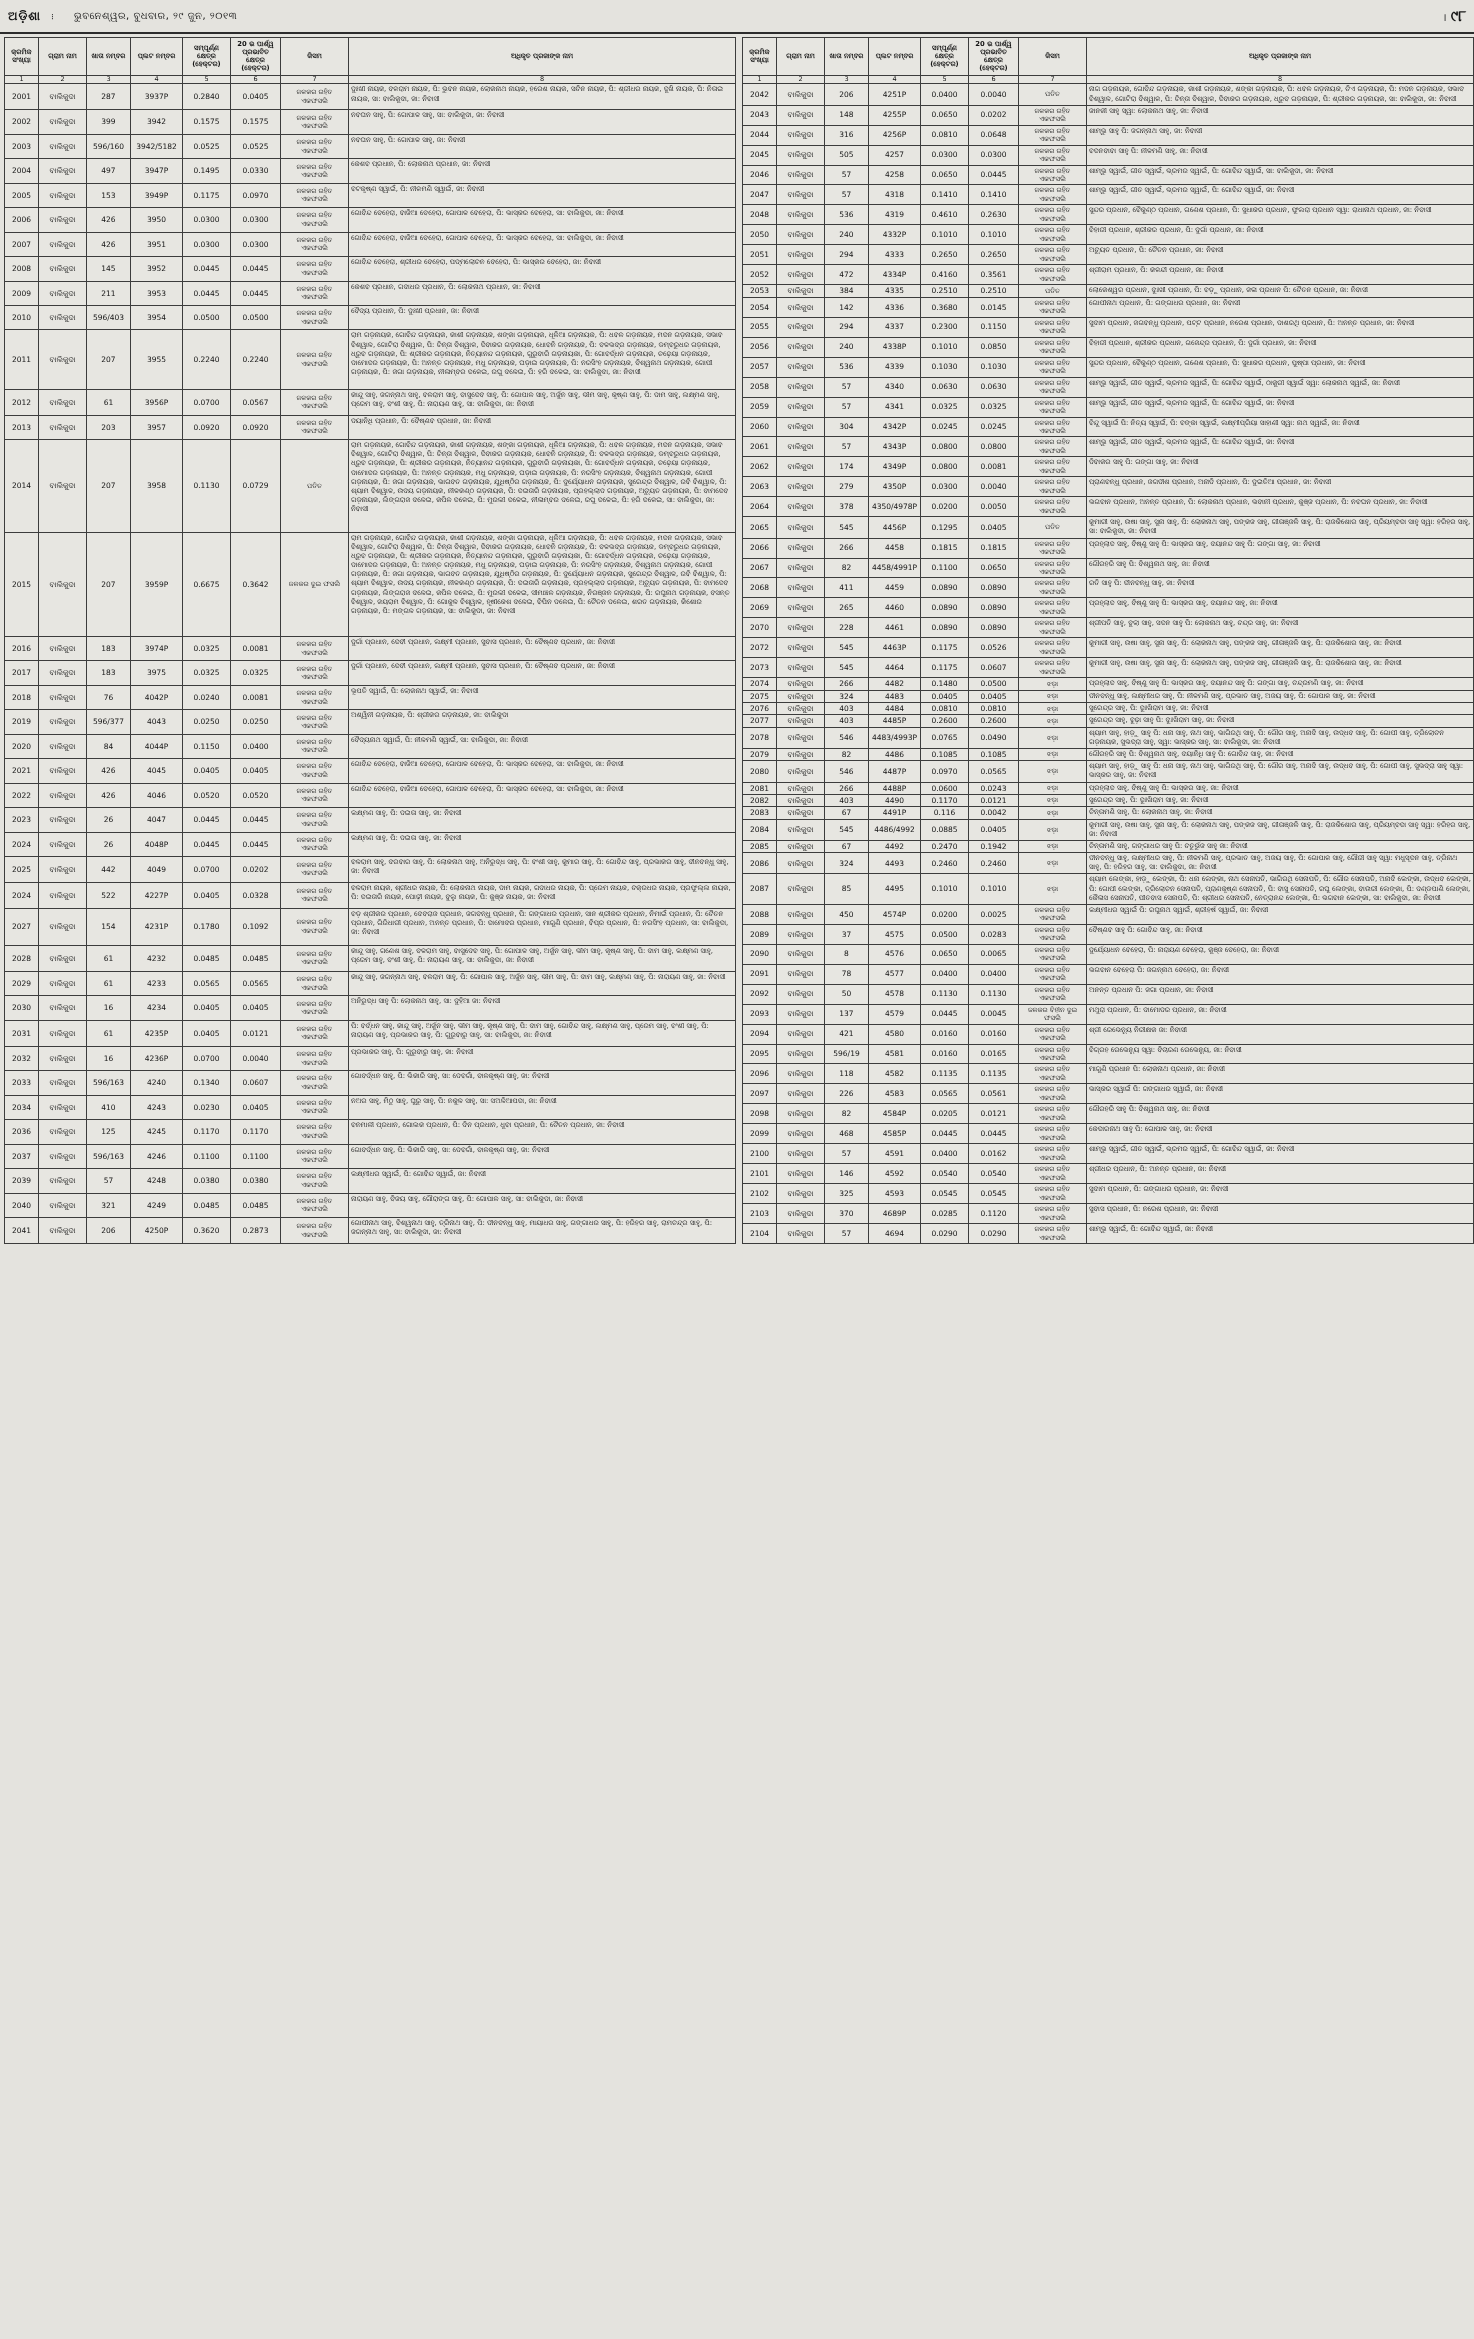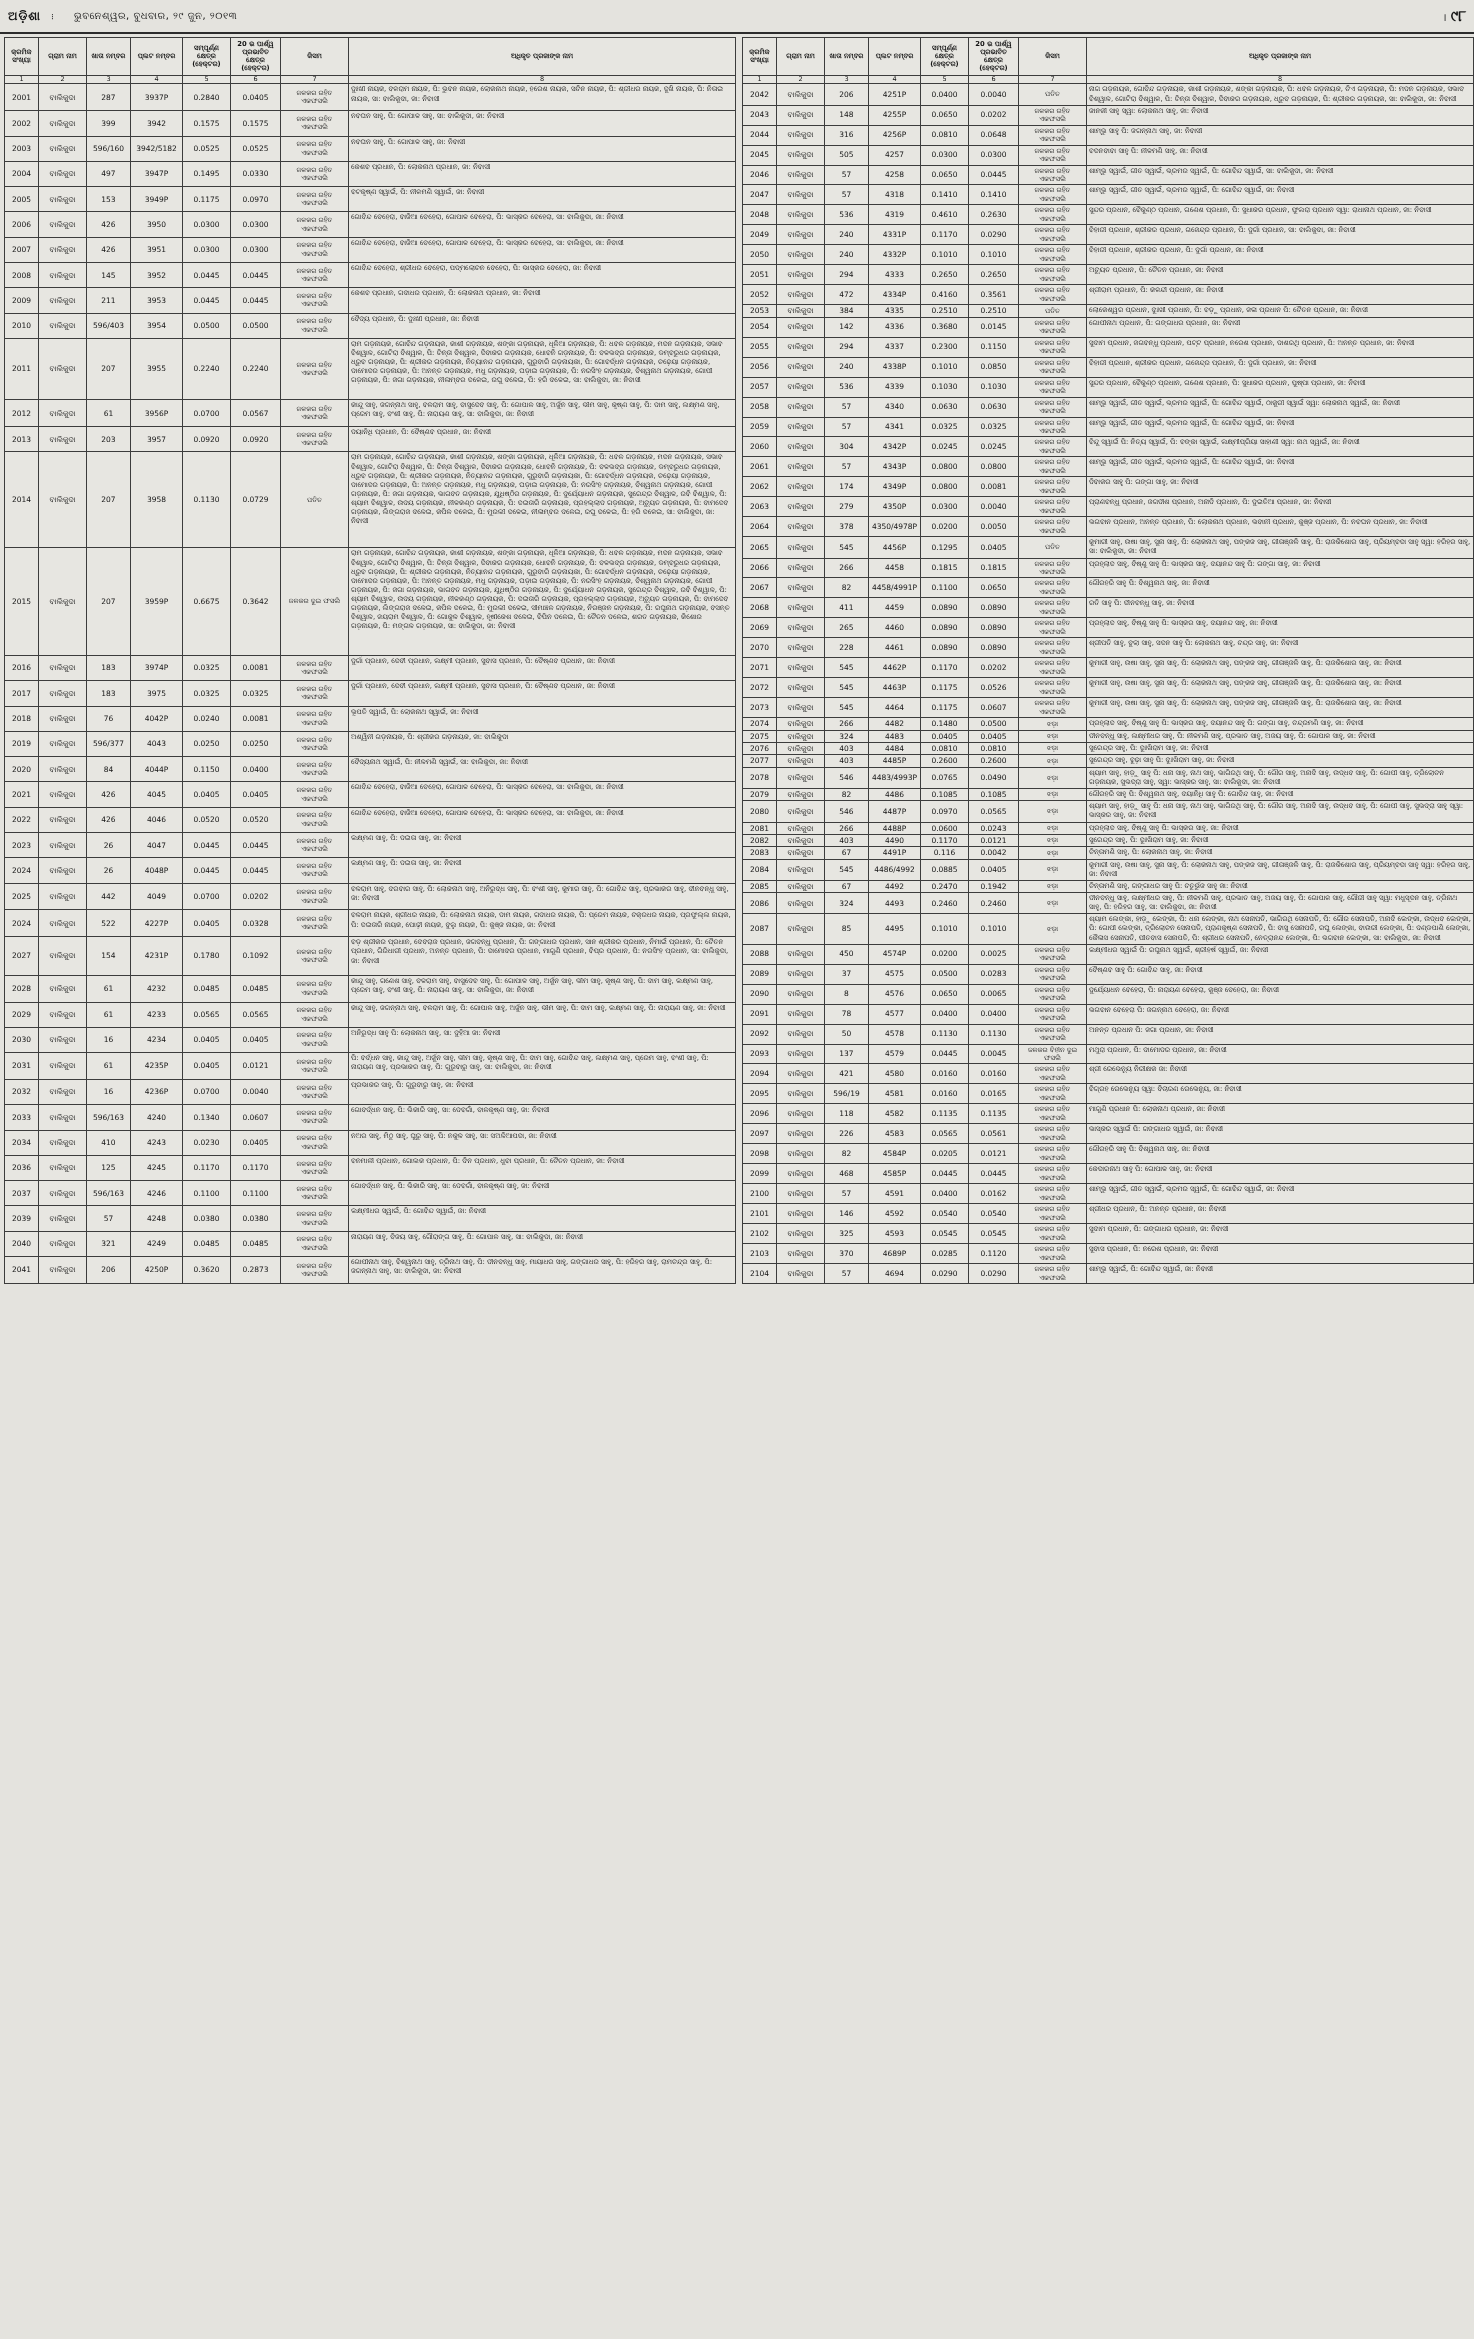--- a/index.html
+++ b/index.html
@@ -562,30 +562,20 @@
             <td class="c-sl">2048</td>
             <td class="c-vil">ବାଲିକୁଦା</td>
             <td class="c-khata">536</td>
             <td class="c-plot">4319</td>
             <td class="c-area">0.4610</td>
             <td class="c-aff">0.2630</td>
             <td class="c-kisam">ଜଳକର ରହିତ ଏକଫସଲି</td>
             <td class="c-names">ସୁନ୍ଦର ପ୍ରଧାନ, ବୈକୁଣ୍ଠ ପ୍ରଧାନ, ଗଣେଶ ପ୍ରଧାନ, ପି: ସୁଧାକର ପ୍ରଧାନ, ଫୁଲରା ପ୍ରଧାନ ସ୍ୱା: ରାଧାନାଥ ପ୍ରଧାନ, ଜା: ନିବାସୀ</td>
           </tr>
           <tr>
-            <td class="c-sl">2049</td>
-            <td class="c-vil">ବାଲିକୁଦା</td>
-            <td class="c-khata">240</td>
-            <td class="c-plot">4331P</td>
-            <td class="c-area">0.1170</td>
-            <td class="c-aff">0.0290</td>
-            <td class="c-kisam">ଜଳକର ରହିତ ଏକଫସଲି</td>
-            <td class="c-names">ବିହାରୀ ପ୍ରଧାନ, ଶ୍ରୀକର ପ୍ରଧାନ, ଗଜେନ୍ଦ୍ର ପ୍ରଧାନ, ପି: ଦୁର୍ଗା ପ୍ରଧାନ, ସା: ବାଲିକୁଦା, ଜା: ନିବାସୀ</td>
-          </tr>
-          <tr>
             <td class="c-sl">2050</td>
             <td class="c-vil">ବାଲିକୁଦା</td>
             <td class="c-khata">240</td>
             <td class="c-plot">4332P</td>
             <td class="c-area">0.1010</td>
             <td class="c-aff">0.1010</td>
             <td class="c-kisam">ଜଳକର ରହିତ ଏକଫସଲି</td>
             <td class="c-names">ବିହାରୀ ପ୍ରଧାନ, ଶ୍ରୀକର ପ୍ରଧାନ, ପି: ଦୁର୍ଗା ପ୍ରଧାନ, ଜା: ନିବାସୀ</td>
           </tr>
           <tr>
@@ -780,30 +770,20 @@
           </tr>
           <tr>
             <td class="c-sl">2070</td>
             <td class="c-vil">ବାଲିକୁଦା</td>
             <td class="c-khata">228</td>
             <td class="c-plot">4461</td>
             <td class="c-area">0.0890</td>
             <td class="c-aff">0.0890</td>
             <td class="c-kisam">ଜଳକର ରହିତ ଏକଫସଲି</td>
             <td class="c-names">ଶ୍ରୀପତି ସାହୁ, ବୁଲା ସାହୁ, ସଦନ ସାହୁ ପି: ଲୋକନାଥ ସାହୁ, ଚନ୍ଦ୍ର ସାହୁ, ଜା: ନିବାସୀ</td>
-          </tr>
-          <tr>
-            <td class="c-sl">2071</td>
-            <td class="c-vil">ବାଲିକୁଦା</td>
-            <td class="c-khata">545</td>
-            <td class="c-plot">4462P</td>
-            <td class="c-area">0.1170</td>
-            <td class="c-aff">0.0202</td>
-            <td class="c-kisam">ଜଳକର ରହିତ ଏକଫସଲି</td>
-            <td class="c-names">କୁମାରୀ ସାହୁ, ଉଷା ସାହୁ, ସୁନା ସାହୁ, ପି: ଲୋକନାଥ ସାହୁ, ପଙ୍କଜ ସାହୁ, ଗୀତାଞ୍ଜଳି ସାହୁ, ପି: ରାଜକିଶୋର ସାହୁ, ଜା: ନିବାସୀ</td>
           </tr>
           <tr>
             <td class="c-sl">2072</td>
             <td class="c-vil">ବାଲିକୁଦା</td>
             <td class="c-khata">545</td>
             <td class="c-plot">4463P</td>
             <td class="c-area">0.1175</td>
             <td class="c-aff">0.0526</td>
             <td class="c-kisam">ଜଳକର ରହିତ ଏକଫସଲି</td>
             <td class="c-names">କୁମାରୀ ସାହୁ, ଉଷା ସାହୁ, ସୁନା ସାହୁ, ପି: ଲୋକନାଥ ସାହୁ, ପଙ୍କଜ ସାହୁ, ଗୀତାଞ୍ଜଳି ସାହୁ, ପି: ରାଜକିଶୋର ସାହୁ, ଜା: ନିବାସୀ</td>

